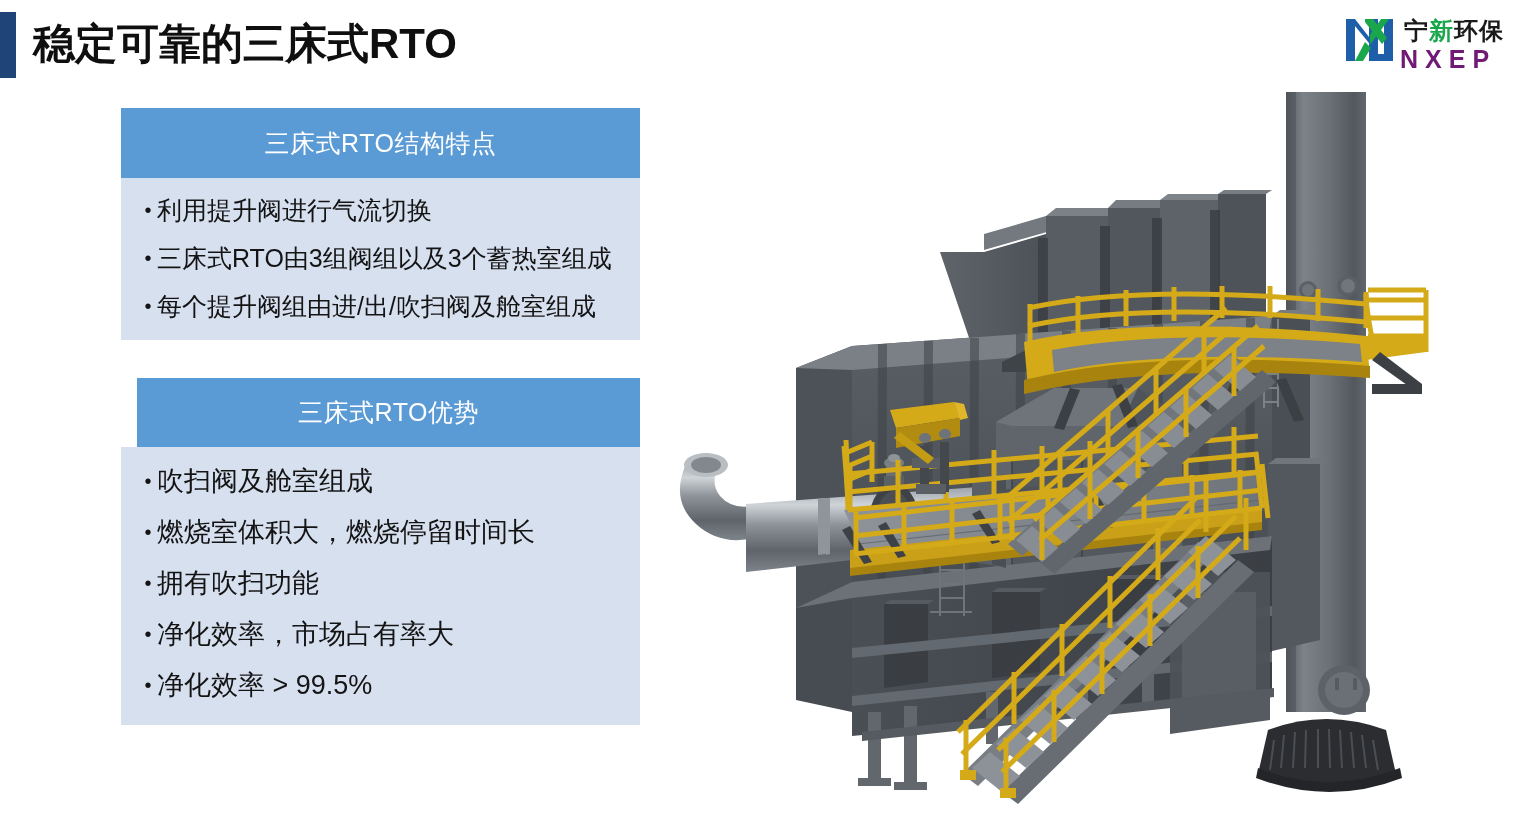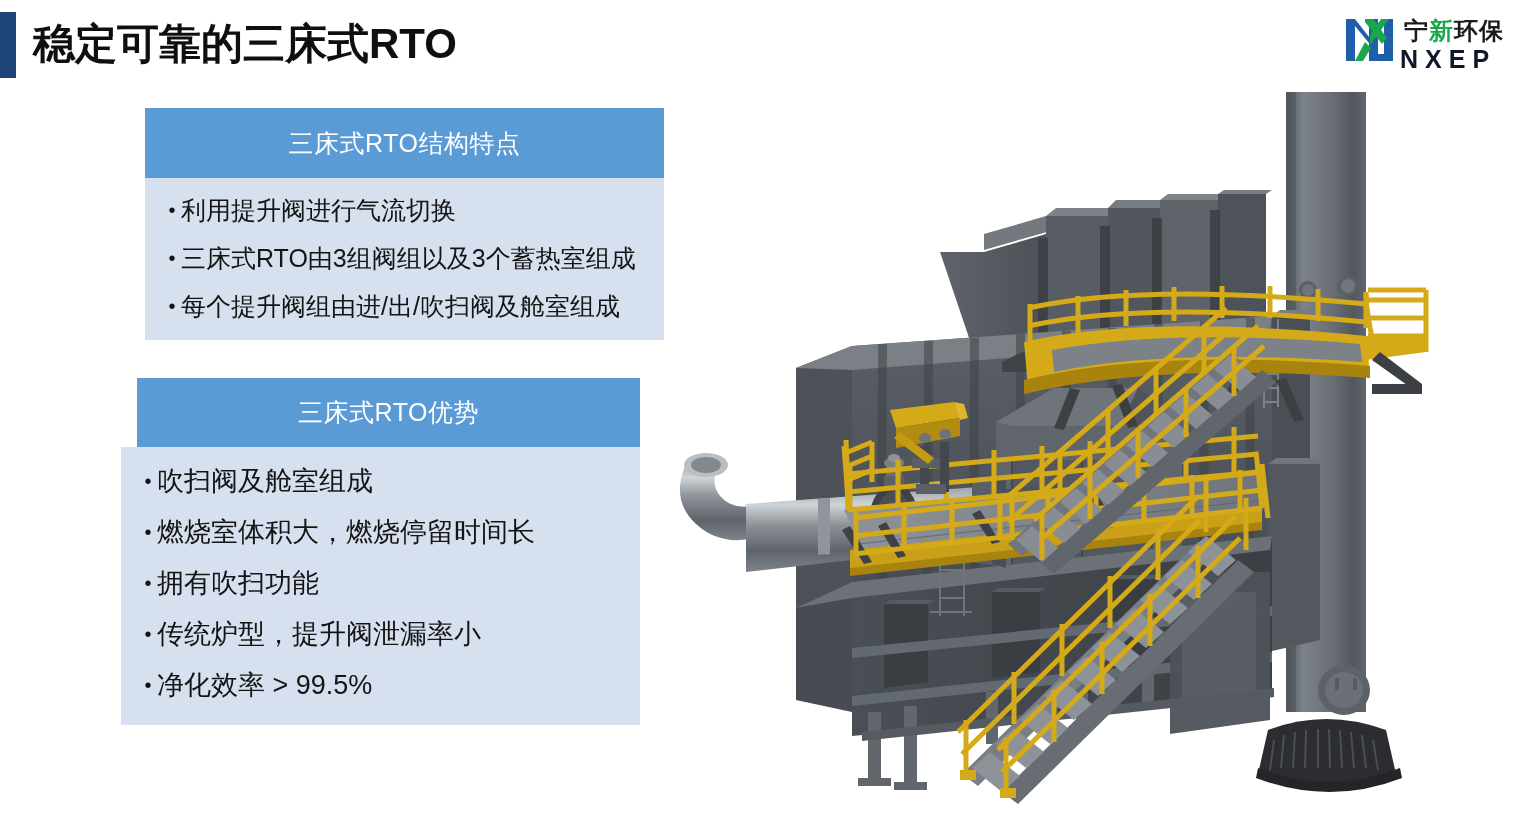--- a/index.html
+++ b/index.html
@@ -28,21 +28,21 @@
   }
   #logo-mark{ position:absolute; left:0; top:2px; width:52px; height:48px; }
   #logo-cn{
     position:absolute; left:60px; top:1px;
     font-size:24px; font-weight:bold; color:#1a1a1a;
     letter-spacing:1px; white-space:nowrap;
   }
   #logo-cn .g{ color:#1aa64b; }
   #logo-en{
     position:absolute; left:56px; top:31px;
-    font-size:25px; font-weight:bold; color:#0f172a;
+    font-size:25px; font-weight:bold; color:#701a75;
     letter-spacing:7px; white-space:nowrap;
   }
 
   
   .card{ position:absolute; left:121px; width:519px; }
   .card-header{
     background:#5b9bd5; color:#ffffff;
     display:flex; align-items:center; justify-content:center;
     font-size:25px; letter-spacing:.5px;
   }
@@ -54,21 +54,21 @@
     display:flex; align-items:flex-start;
     padding:0 16px 0 18px;
     color:#141414;
   }
   .bullet-dot{
     flex:0 0 auto; width:18px; text-align:center;
     font-size:20px; line-height:inherit;
   }
   .bullet-text{ flex:1 1 auto; }
 
-  #card-structure{ top:108px;margin-left:24px; }
+  #card-structure{ top:108px; }
   #card-structure .card-header{ height:70px; }
   #card-structure .bullet-row{ font-size:25px; line-height:48px; }
   #card-structure .card-body{ padding-top:8px; padding-bottom:10px; }
 
   #card-advantages{ top:378px; }
   #card-advantages .card-header{ height:69px;margin-left:16px; }
   #card-advantages .bullet-row{ font-size:27px; line-height:51px; }
   #card-advantages .card-body{ padding-top:9px; padding-bottom:14px; }
 
   
@@ -133,21 +133,21 @@
     <div class="bullet-row">
       <span class="bullet-dot">•</span>
       <span class="bullet-text">燃烧室体积大，燃烧停留时间长</span>
     </div>
     <div class="bullet-row">
       <span class="bullet-dot">•</span>
       <span class="bullet-text">拥有吹扫功能</span>
     </div>
     <div class="bullet-row">
       <span class="bullet-dot">•</span>
-      <span class="bullet-text">传统炉型，提升阀泄漏率小</span>
+      <span class="bullet-text">净化效率，市场占有率大</span>
     </div>
     <div class="bullet-row">
       <span class="bullet-dot">•</span>
       <span class="bullet-text">净化效率 &gt; 99.5%</span>
     </div>
   </div>
 </div>
 
 <div id="equipment-render">
   <svg viewBox="0 0 848 729" xmlns="http://www.w3.org/2000/svg">

